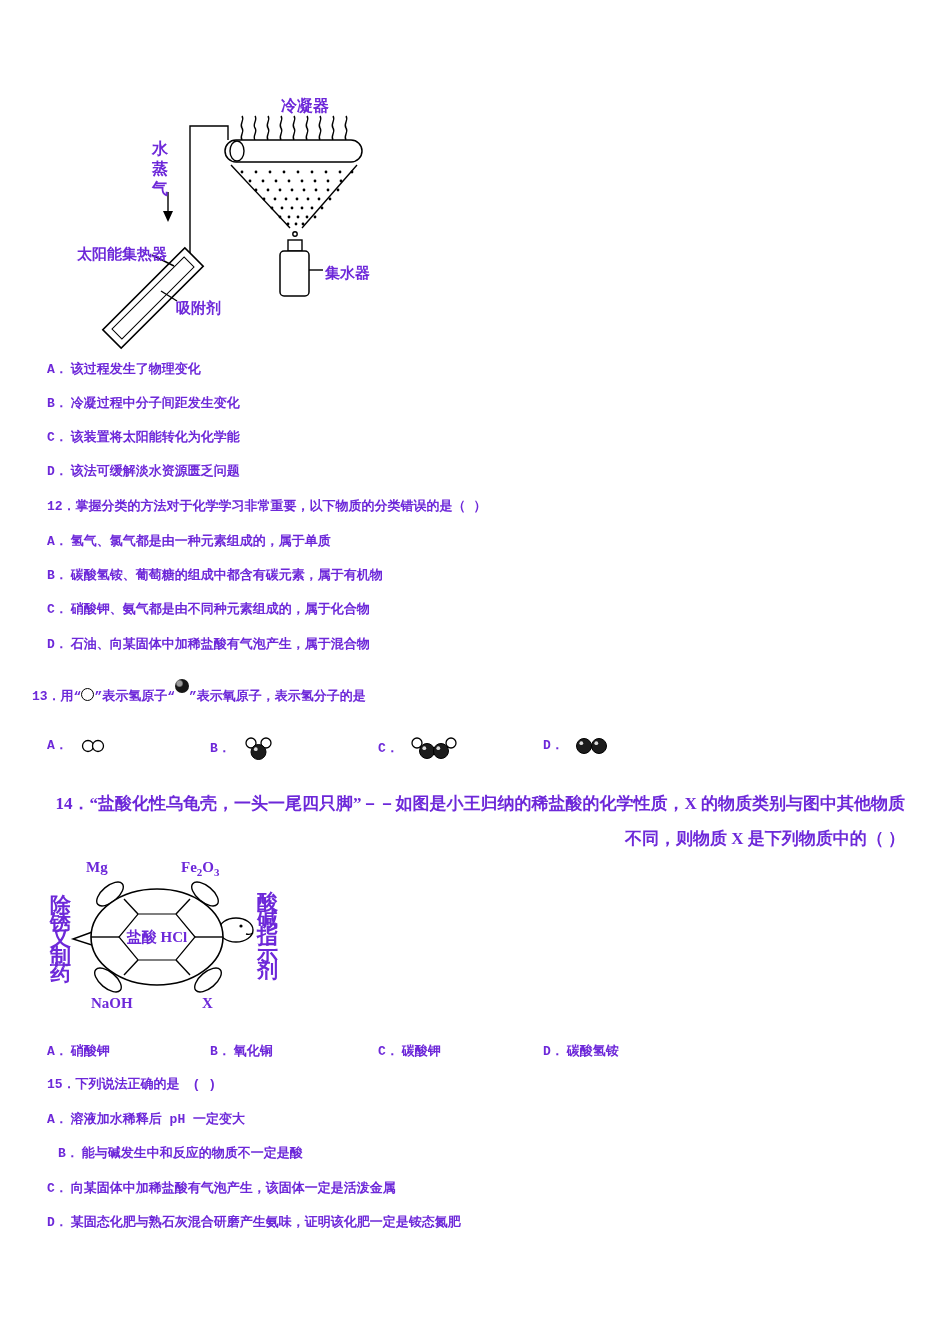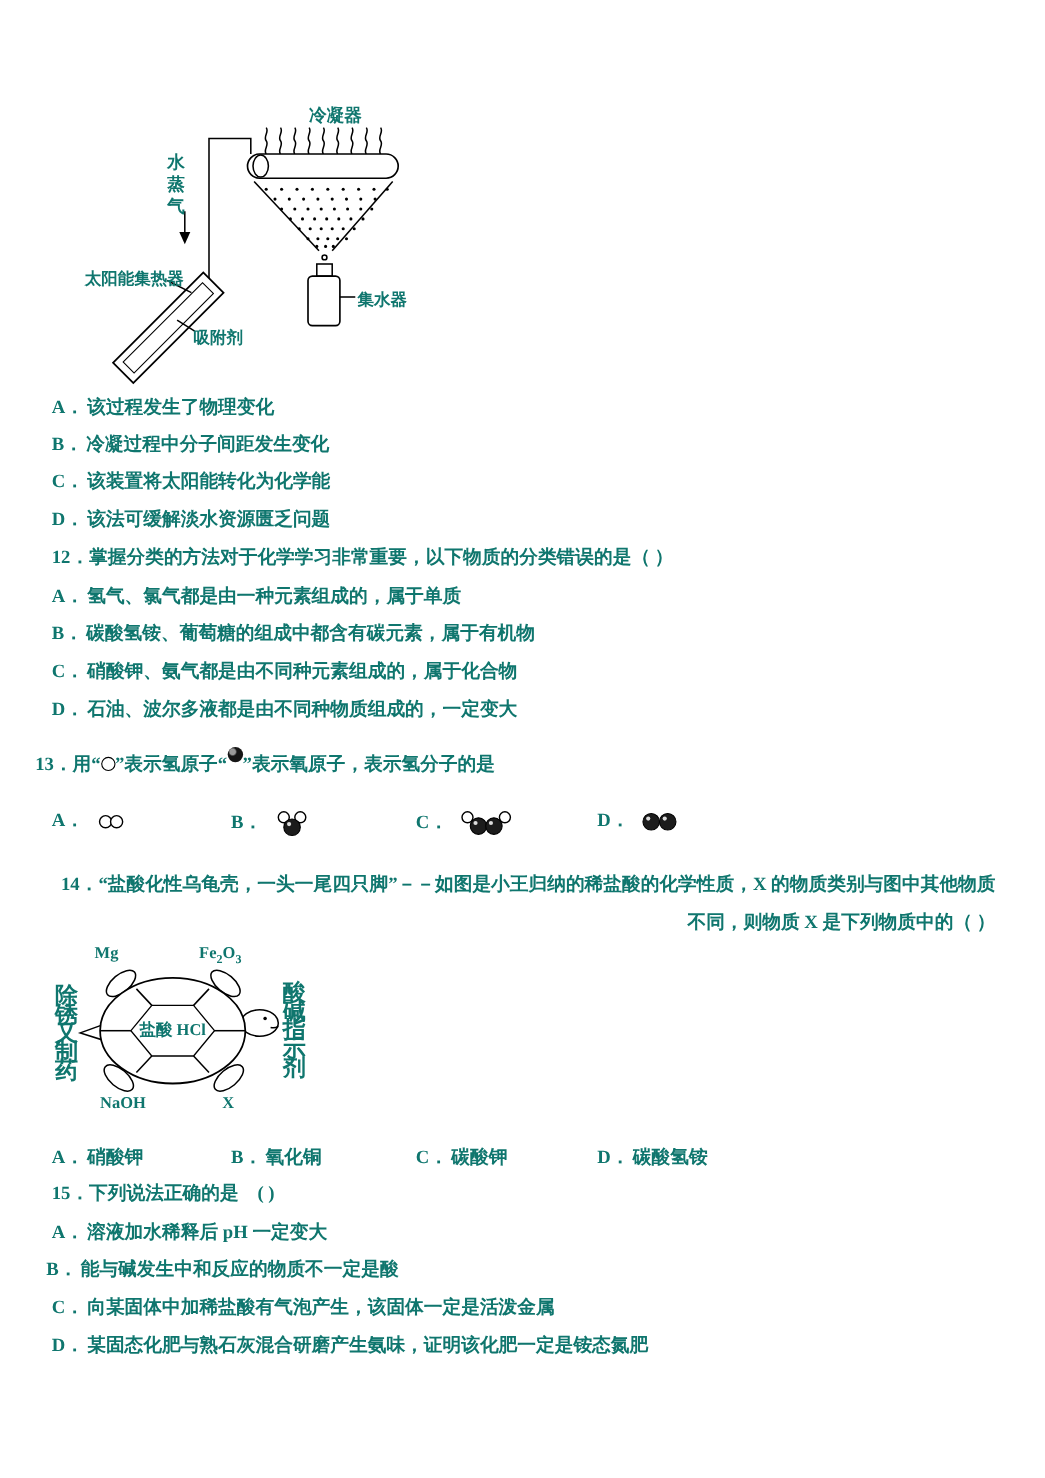--- a/index.html
+++ b/index.html
@@ -1,18 +1,18 @@
 <!DOCTYPE html>
 <html><head>
 <meta charset="utf-8">
 <style>
   html,body{margin:0;padding:0;background:#fff;}
   .page{position:relative;width:950px;height:1344px;background:#fff;overflow:hidden;
-        font-family:"Liberation Serif","DejaVu Sans",serif;color:#0f766e;font-weight:600;}
-  .line{position:absolute;font-size:17px;line-height:22px;white-space:nowrap;}
+        font-family:"Liberation Serif","DejaVu Sans",serif;color:#6d28d9;font-weight:600;}
+  .line{position:absolute;font-size:13px;line-height:22px;white-space:nowrap;font-family:Liberation Mono, monospace;}
   .stem2{position:absolute;font-size:17px;line-height:35px;}
   .lab{font-weight:700;margin-right:3px;}
   .vtext{position:absolute;font-size:21px;line-height:17px;width:18px;text-align:center;word-break:break-all;}
   .dlabel{position:absolute;font-size:15px;white-space:nowrap;line-height:18px;}
   .mol{vertical-align:middle;margin-left:7px;}
   .atom-h{display:inline-block;width:11px;height:11px;border:1.2px solid #000;border-radius:50%;background:#fff;vertical-align:-1px;}
   .atom-o{display:inline-block;width:14px;height:14px;border-radius:50%;
           background:radial-gradient(circle at 32% 32%,#9a9a9a 0,#9a9a9a 2.5px,#161616 4px);vertical-align:7px;}
   svg{position:absolute;overflow:visible;}
   .diag-stroke{fill:none;stroke:#000;stroke-width:1.4;}
@@ -123,21 +123,21 @@
 
   <div class="line" style="left:47px;top:359px"><span class="lab">A．</span><span>该过程发生了物理变化</span></div>
   <div class="line" style="left:47px;top:393px"><span class="lab">B．</span><span>冷凝过程中分子间距发生变化</span></div>
   <div class="line" style="left:47px;top:427px"><span class="lab">C．</span><span>该装置将太阳能转化为化学能</span></div>
   <div class="line" style="left:47px;top:461px"><span class="lab">D．</span><span>该法可缓解淡水资源匮乏问题</span></div>
 
   <div class="line" style="left:47px;top:496px">12．掌握分类的方法对于化学学习非常重要，以下物质的分类错误的是（ ）</div>
   <div class="line" style="left:47px;top:531px"><span class="lab">A．</span><span>氢气、氯气都是由一种元素组成的，属于单质</span></div>
   <div class="line" style="left:47px;top:565px"><span class="lab">B．</span><span>碳酸氢铵、葡萄糖的组成中都含有碳元素，属于有机物</span></div>
   <div class="line" style="left:47px;top:599px"><span class="lab">C．</span><span>硝酸钾、氨气都是由不同种元素组成的，属于化合物</span></div>
-  <div class="line" style="left:47px;top:634px"><span class="lab">D．</span><span>石油、波尔多液都是由不同种物质组成的，一定变大</span></div>
+  <div class="line" style="left:47px;top:634px"><span class="lab">D．</span><span>石油、向某固体中加稀盐酸有气泡产生，属于混合物</span></div>
 
   <div class="line" style="left:32px;top:679px">
     <span>13．用“</span><span class="atom-h"></span><span>”表示氢原子“</span><span class="atom-o"></span><span>”表示氧原子，表示氢分子的是</span>
   </div>
   <div class="line" style="left:47px;top:735px">
     <span class="lab">A．</span><svg class="mol" style="position:static" width="30" height="20" viewBox="0 0 30 20">
         <circle cx="10" cy="10" r="5.5" fill="#fff" stroke="#000" stroke-width="1.3"></circle>
         <circle cx="20" cy="10" r="5.5" fill="#fff" stroke="#000" stroke-width="1.3"></circle>
       </svg>
   </div>
@@ -204,17 +204,17 @@
   <div class="dlabel" style="left:91px;top:994px;">NaOH</div>
   <div class="dlabel" style="left:202px;top:994px;">X</div>
 
   <div class="line" style="left:47px;top:1041px"><span class="lab">A．</span><span>硝酸钾</span></div>
   <div class="line" style="left:210px;top:1041px"><span class="lab">B．</span><span>氧化铜</span></div>
   <div class="line" style="left:378px;top:1041px"><span class="lab">C．</span><span>碳酸钾</span></div>
   <div class="line" style="left:543px;top:1041px"><span class="lab">D．</span><span>碳酸氢铵</span></div>
 
   <div class="line" style="left:47px;top:1074px">15．下列说法正确的是　( )</div>
   <div class="line" style="left:47px;top:1109px"><span class="lab">A．</span><span>溶液加水稀释后 pH 一定变大</span></div>
-  <div class="line" style="left:42px;top:1143px"><span class="lab">B．</span><span>能与碱发生中和反应的物质不一定是酸</span></div>
+  <div class="line" style="left:58px;top:1143px"><span class="lab">B．</span><span>能与碱发生中和反应的物质不一定是酸</span></div>
   <div class="line" style="left:47px;top:1178px"><span class="lab">C．</span><span>向某固体中加稀盐酸有气泡产生，该固体一定是活泼金属</span></div>
   <div class="line" style="left:47px;top:1212px"><span class="lab">D．</span><span>某固态化肥与熟石灰混合研磨产生氨味，证明该化肥一定是铵态氮肥</span></div>
 
 </div>
 
 </body></html>

